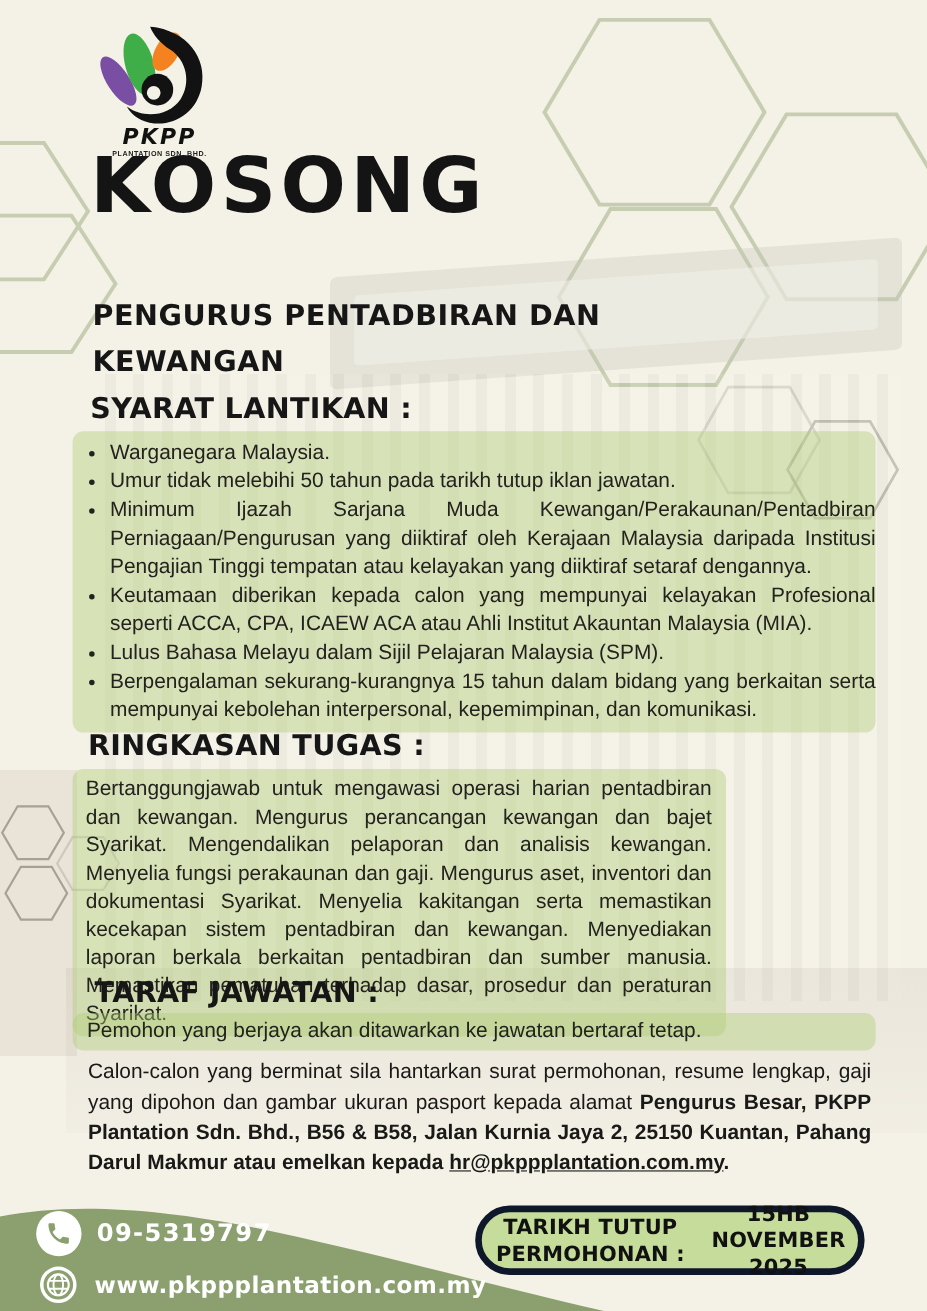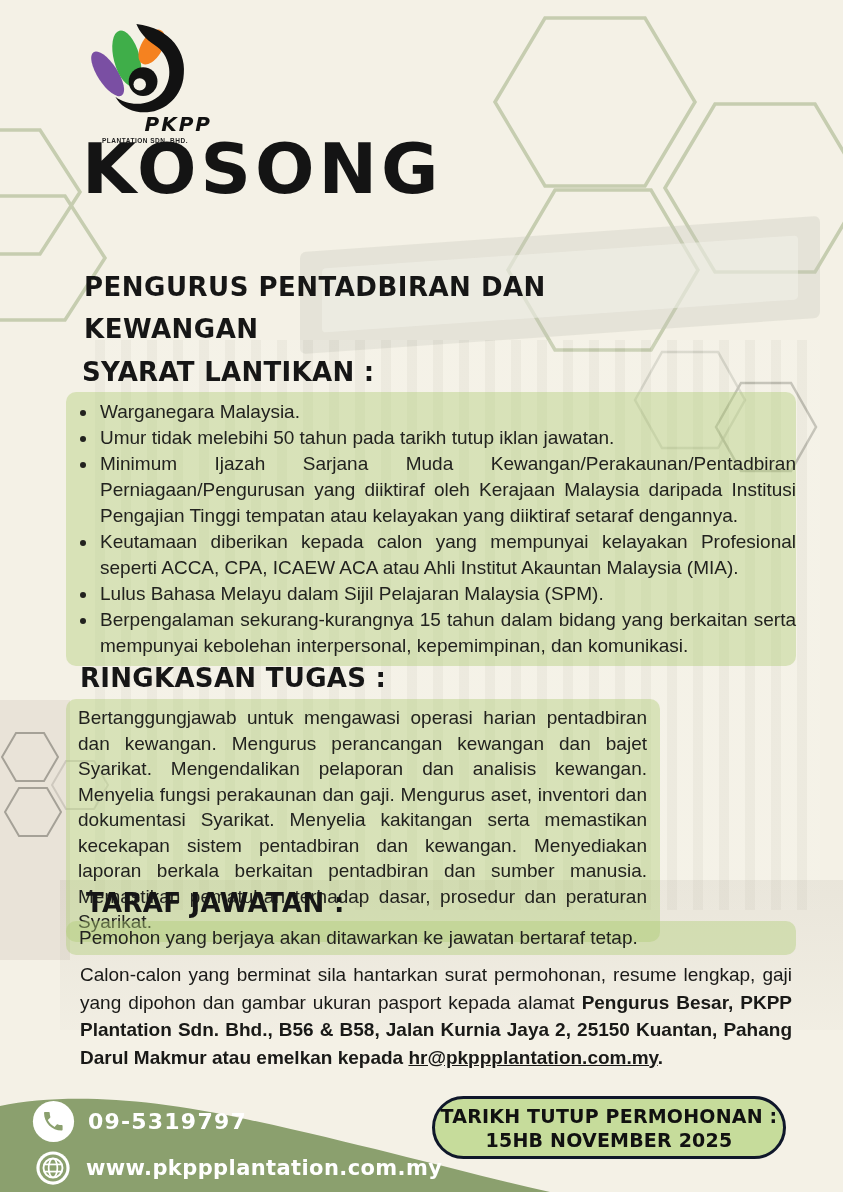--- a/index.html
+++ b/index.html
@@ -16,21 +16,21 @@
   .ph-wall {left:95px;top:340px;width:725px;height:570px;
     background:repeating-linear-gradient(90deg,rgba(140,140,128,.07) 0 10px,rgba(250,250,245,.10) 10px 26px);}
   .ph-base {left:60px;top:880px;width:783px;height:150px;
     background:linear-gradient(rgba(168,158,146,.14),rgba(168,158,146,.04));}
   .ph-left {left:0;top:700px;width:70px;height:260px;background:rgba(140,110,100,.10);}
   .wave{position:absolute;left:0;bottom:0;width:843px;height:100px;z-index:3;}
   
   .logo{position:absolute;left:78px;top:24px;width:134px;text-align:center;z-index:4;}
   .logo-mark{width:116px;height:92px;display:block;margin:0 auto;}
   .logo-brand{font-family:"DejaVu Sans",sans-serif;font-weight:bold;font-style:italic;
-    font-size:20px;letter-spacing:2px;color:#111;margin-top:-4px;text-align:right;}
+    font-size:20px;letter-spacing:2px;color:#111;margin-top:-4px;}
   .logo-sub{font-size:6.5px;font-weight:bold;letter-spacing:.5px;color:#222;margin-top:1px;}
   
   .title{position:absolute;left:82px;top:138px;z-index:4;
     font-family:"DejaVu Sans",sans-serif;font-weight:bold;font-size:70px;
     line-height:62px;letter-spacing:4px;color:#141414;}
   .subtitle{position:absolute;left:84px;top:266px;z-index:4;
     font-family:"DejaVu Sans",sans-serif;font-weight:bold;font-size:26px;
     line-height:42px;letter-spacing:.5px;color:#161616;}
   .sec-h{position:absolute;z-index:4;margin:0;
     font-family:"DejaVu Sans",sans-serif;font-weight:bold;font-size:26px;
@@ -56,22 +56,22 @@
   .contact{position:absolute;display:flex;align-items:center;z-index:5;color:#fff;}
   #phone-row{left:32px;top:1100px;gap:13px;}
   #web-row{left:34px;top:1149px;gap:14px;}
   .cicon{display:block;}
   #phone-row .cicon{width:43px;height:43px;}
   #web-row .cicon{width:38px;height:38px;}
   .ctext{font-family:"DejaVu Sans",sans-serif;font-weight:bold;}
   #phone-row .ctext{font-size:22px;letter-spacing:1.2px;}
   #web-row .ctext{font-size:21px;letter-spacing:.4px;}
   .pill{position:absolute;left:432px;top:1096px;width:354px;height:63px;z-index:5;
-    background:#c6dc9b;border:3px solid #0f172a;border-radius:34px;box-sizing:border-box;
-    display:flex;flex-direction:column;align-items:center;justify-content:center;
+    background:#c6dc9b;border:6px solid #0f172a;border-radius:34px;box-sizing:border-box;
+    display:flex;align-items:center;justify-content:center;
     font-family:"DejaVu Sans",sans-serif;font-weight:bold;font-size:19px;line-height:24px;
     letter-spacing:.2px;color:#111;text-align:center;}
 </style>
 </head>
 <body>
 
 <div id="poster">
 
   <svg class="hexes" viewBox="0 0 843 1192">
     <g fill="none" stroke="#c6cdb0" stroke-width="3.5">

